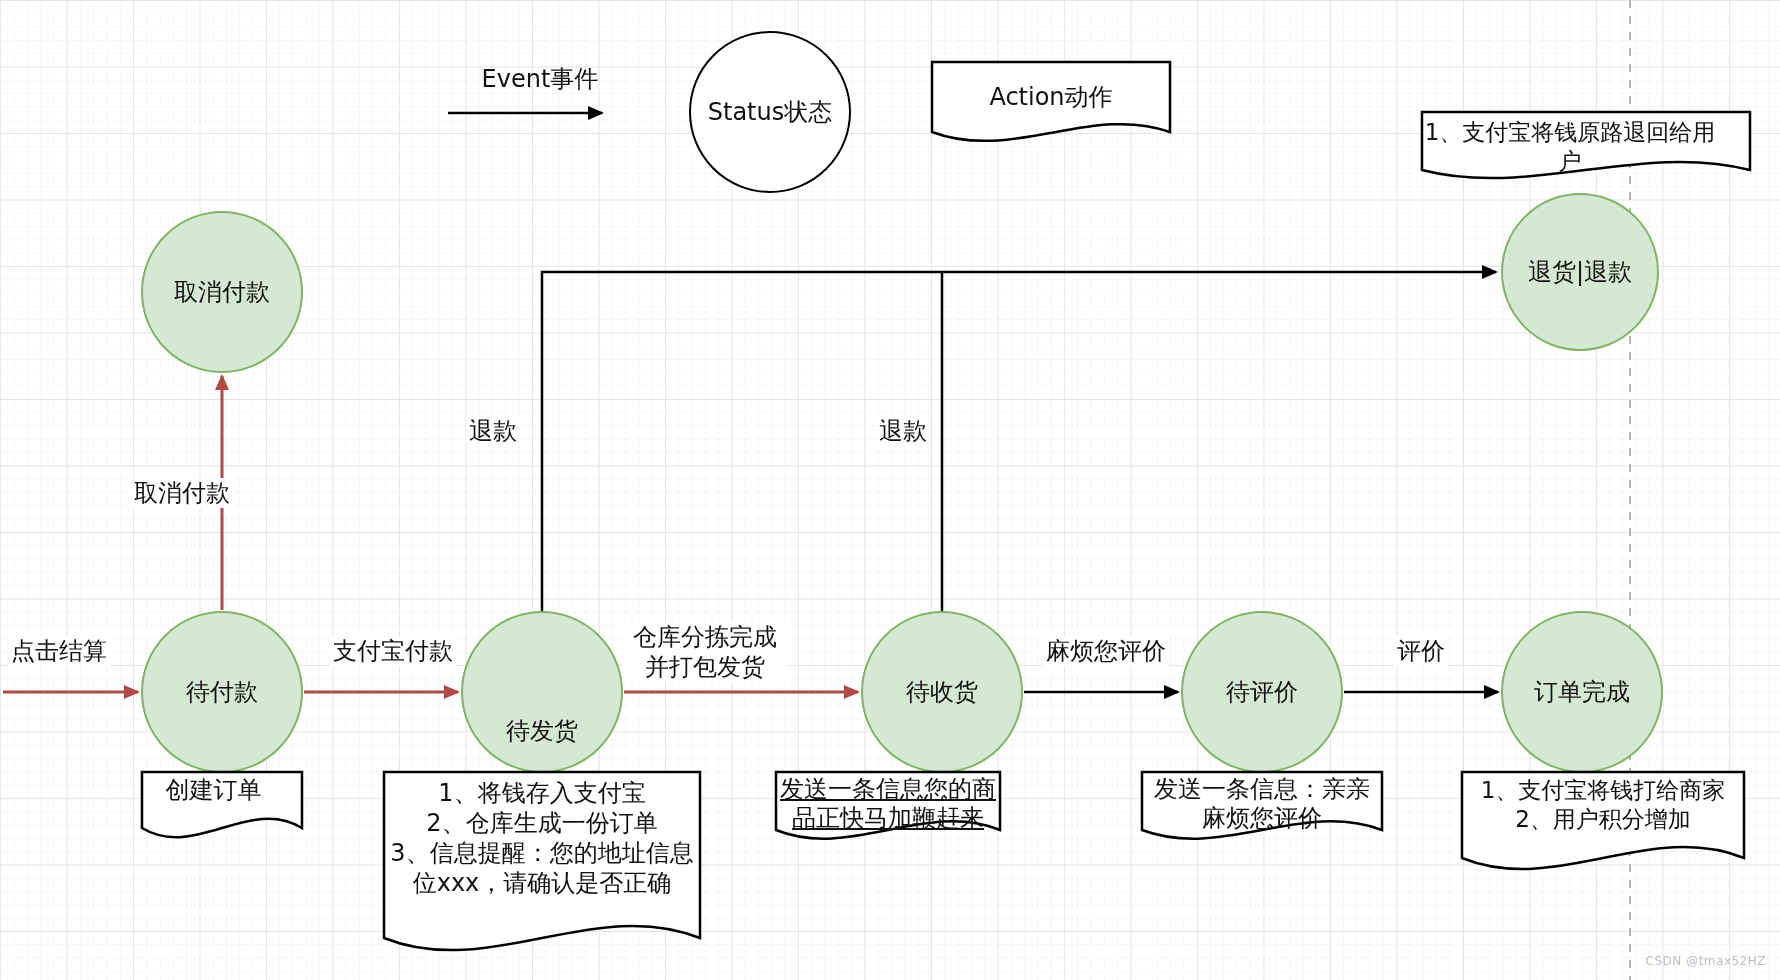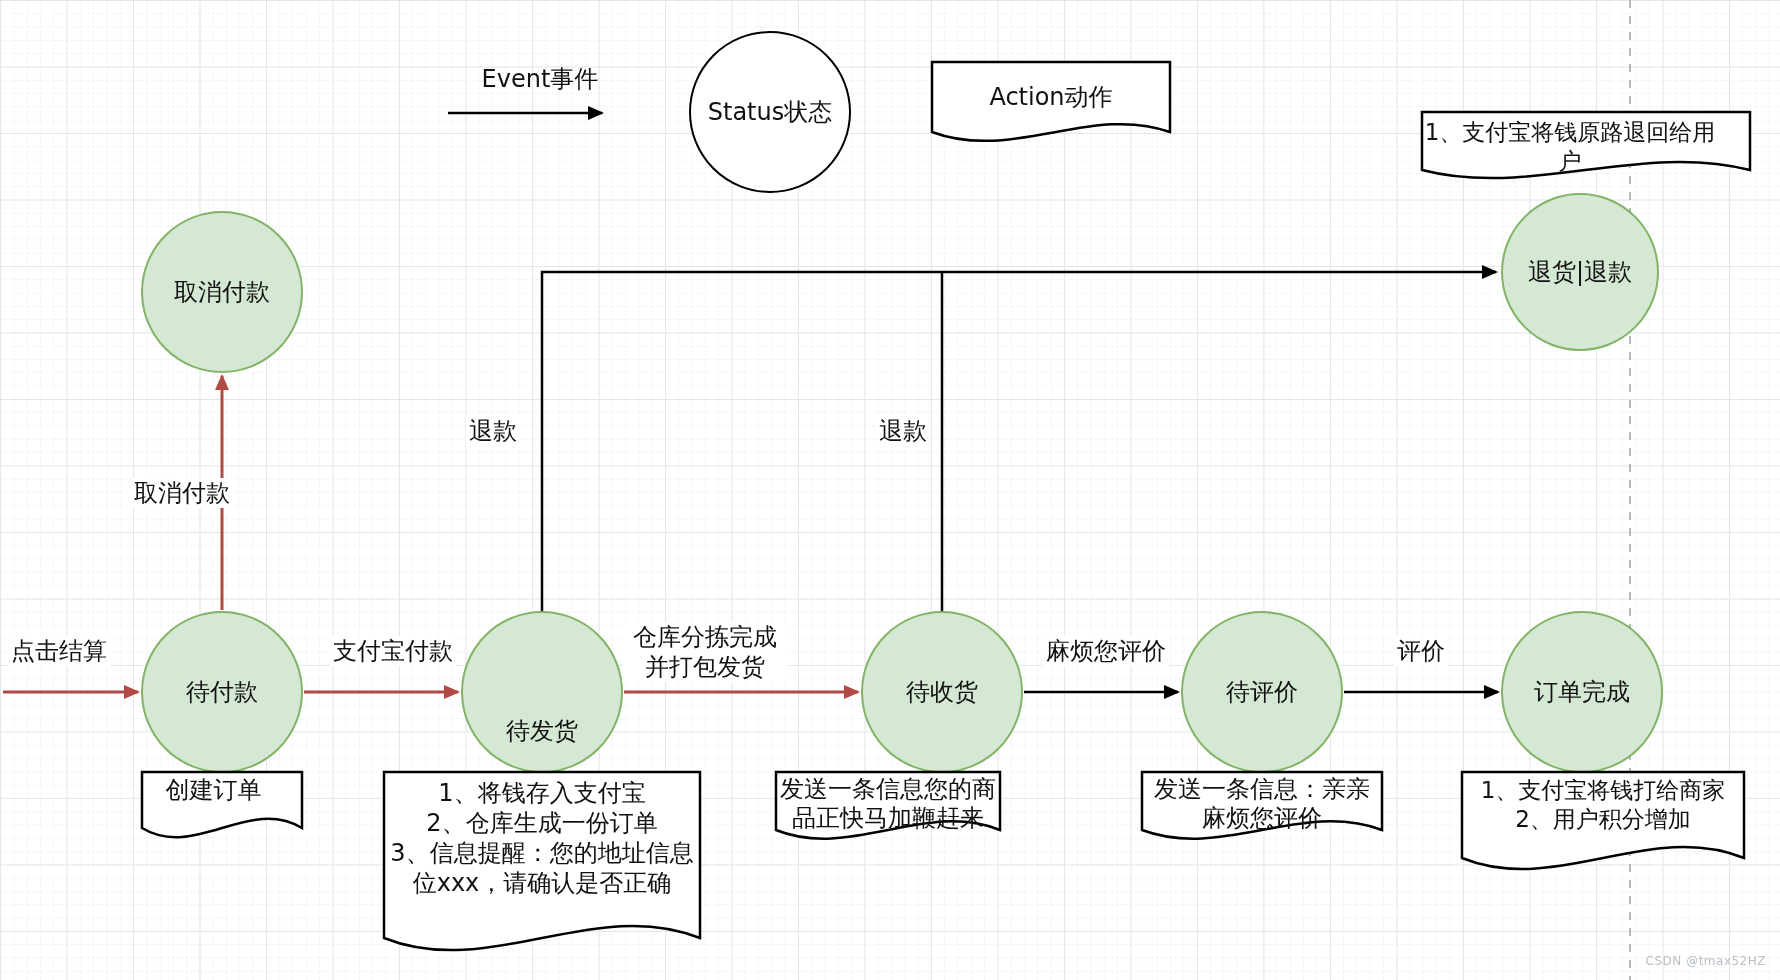--- a/index.html
+++ b/index.html
@@ -98,21 +98,21 @@
   <div class="lbl edge-lbl" style="left:1043px;top:636px;">麻烦您评价</div>
   <div class="lbl edge-lbl" style="left:1394px;top:636px;">评价</div>
   <div class="lbl edge-lbl" style="left:466px;top:416px;">退款</div>
   <div class="lbl edge-lbl" style="left:876px;top:416px;">退款</div>
 
   <div class="lbl doc-lbl" style="left:142px;top:776px;width:143px;">创建订单</div>
   <div class="lbl doc-lbl" style="left:384px;top:778px;width:316px;line-height:30px;text-align:center;">1、将钱存入支付宝
 2、仓库生成一份订单
 3、信息提醒：您的地址信息
 位xxx，请确认是否正确</div>
-  <div class="lbl doc-lbl" style="left:776px;top:775px;width:224px;">发送一条信息您的商
+  <div class="lbl doc-lbl" style="left:776px;top:775px;width:224px;text-decoration:underline;">发送一条信息您的商
 品正快马加鞭赶来</div>
   <div class="lbl doc-lbl" style="left:1142px;top:775px;width:240px;">发送一条信息：亲亲
 麻烦您评价</div>
   <div class="lbl doc-lbl" style="left:1462px;top:776px;width:282px;font-size:23px;">1、支付宝将钱打给商家
 2、用户积分增加</div>
   <div class="lbl doc-lbl" style="left:1422px;top:118px;width:296px;font-size:23px;">1、支付宝将钱原路退回给用户</div>
 
   <div class="watermark">CSDN @tmax52HZ</div>
 </div>
 

